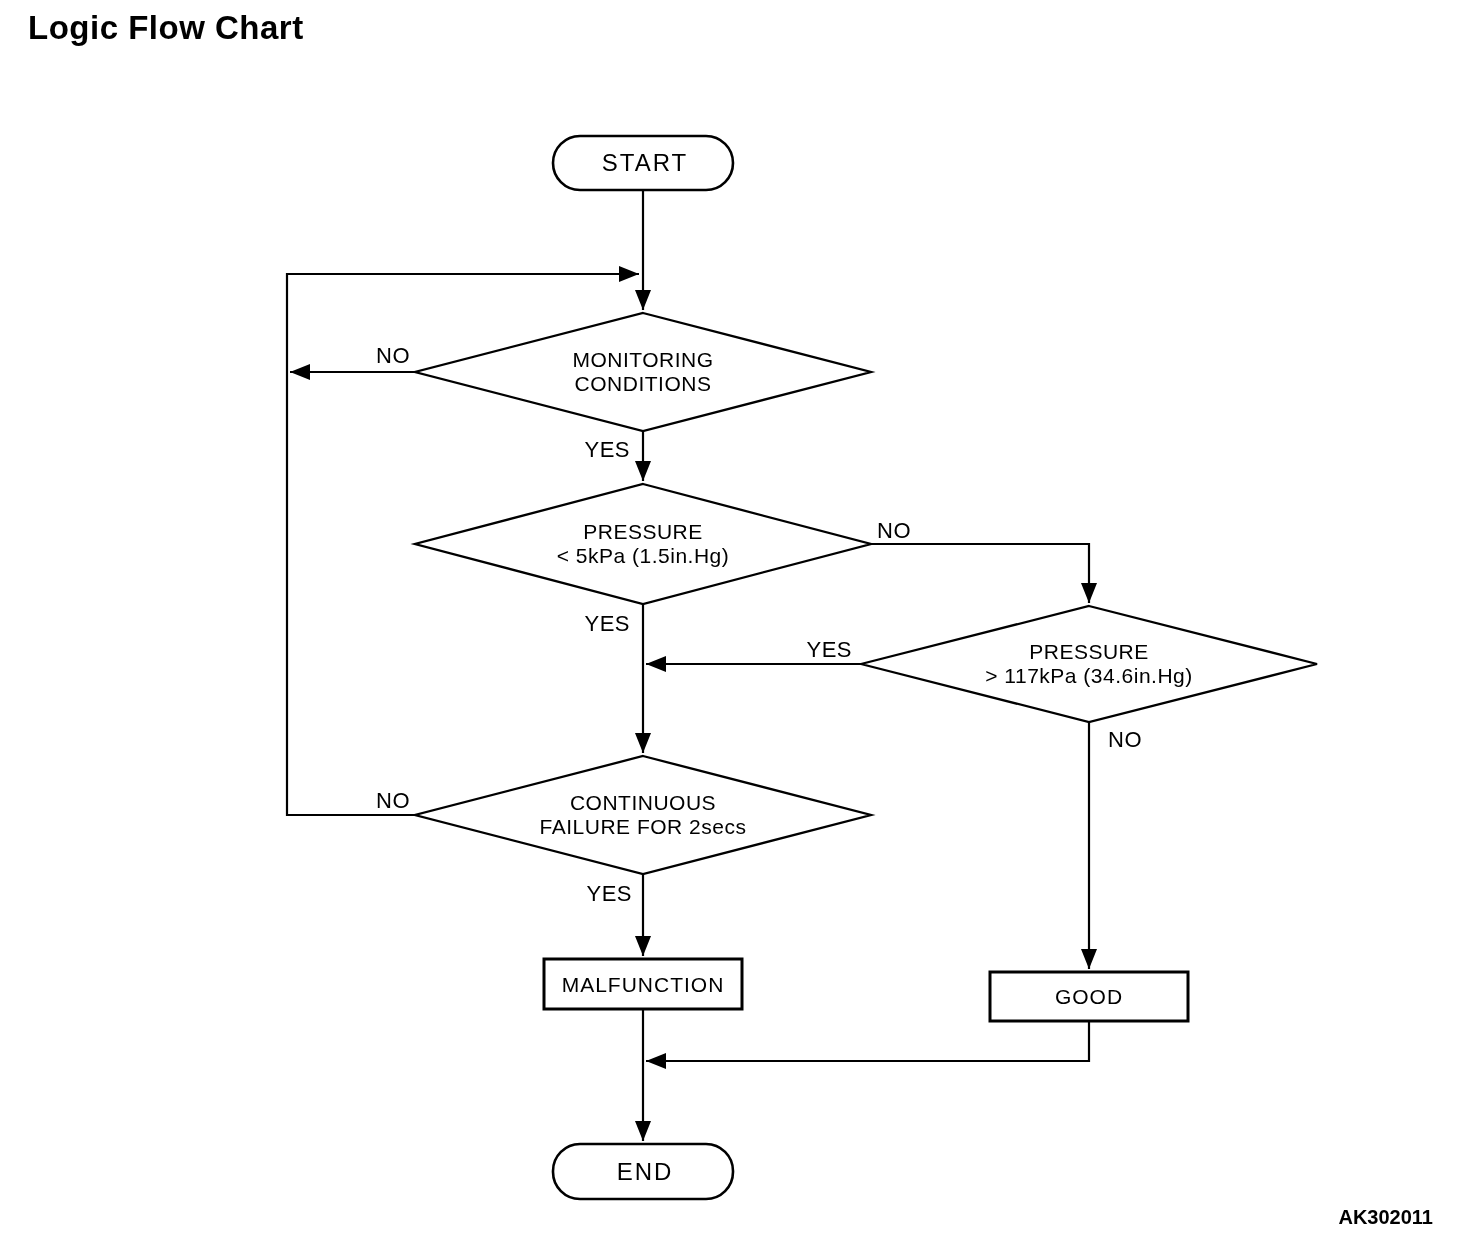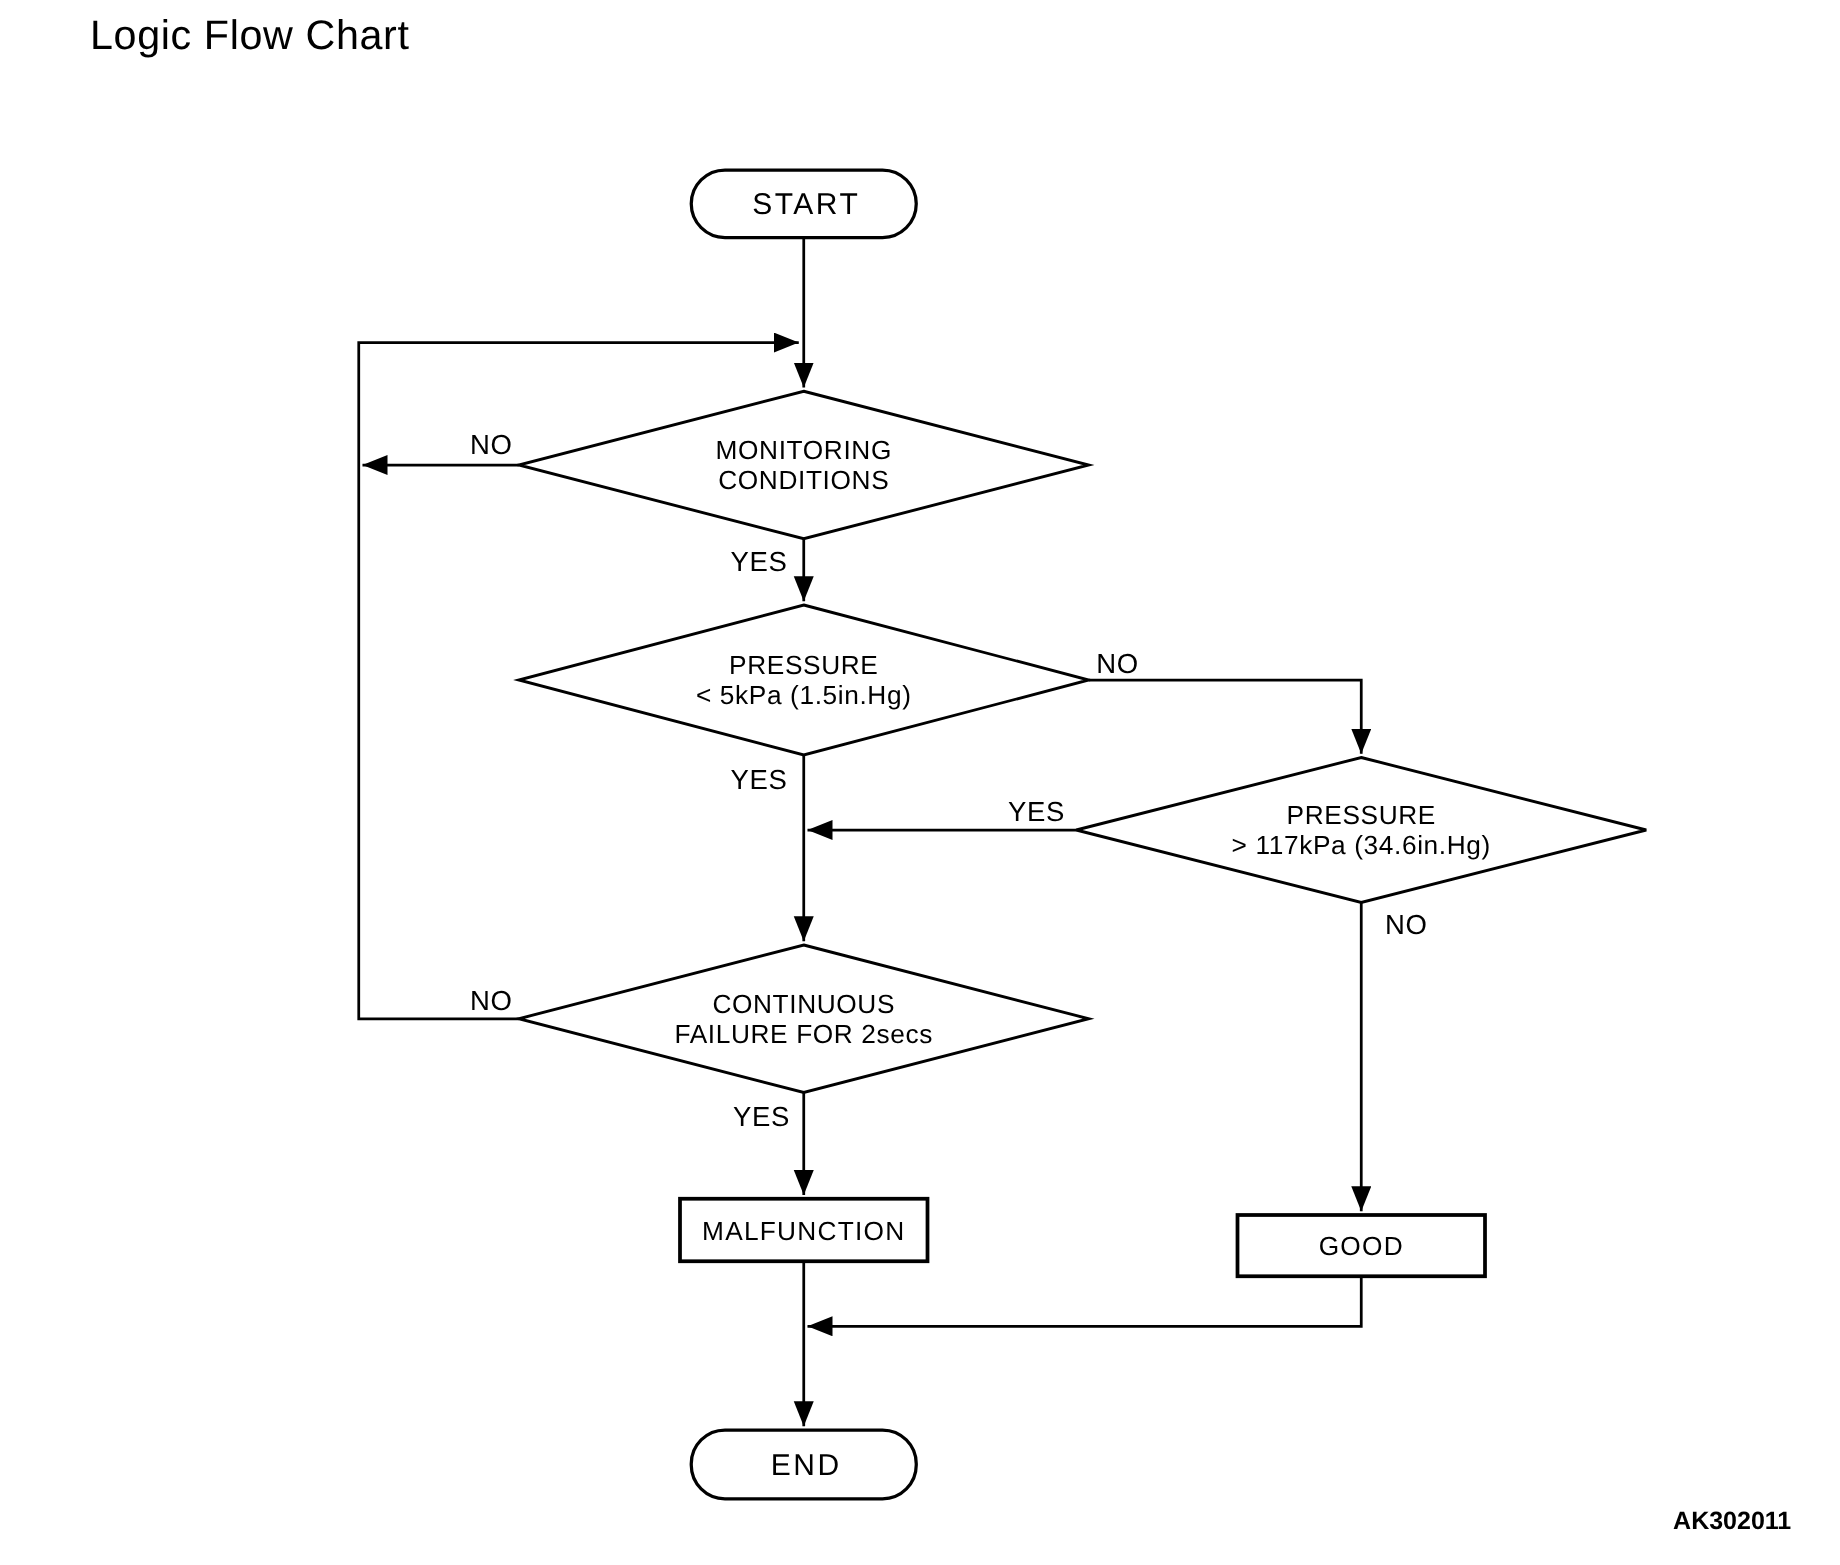--- a/index.html
+++ b/index.html
@@ -14,24 +14,23 @@
     background: #ffffff;
     font-family: "Liberation Sans", sans-serif;
     color: #000000;
     overflow: hidden;
   }
   .page-title {
     position: absolute;
     left: 28px;
     top: 9px;
     font-size: 33px;
-    font-weight: normal;
+    font-weight: bold;
     letter-spacing: 0.5px;
     white-space: nowrap;
-    margin-left: 44px;
   }
   .figure-code {
     position: absolute;
     right: 39px;
     top: 1206px;
     font-size: 20px;
     font-weight: bold;
     white-space: nowrap;
   }
   svg.flowchart {

